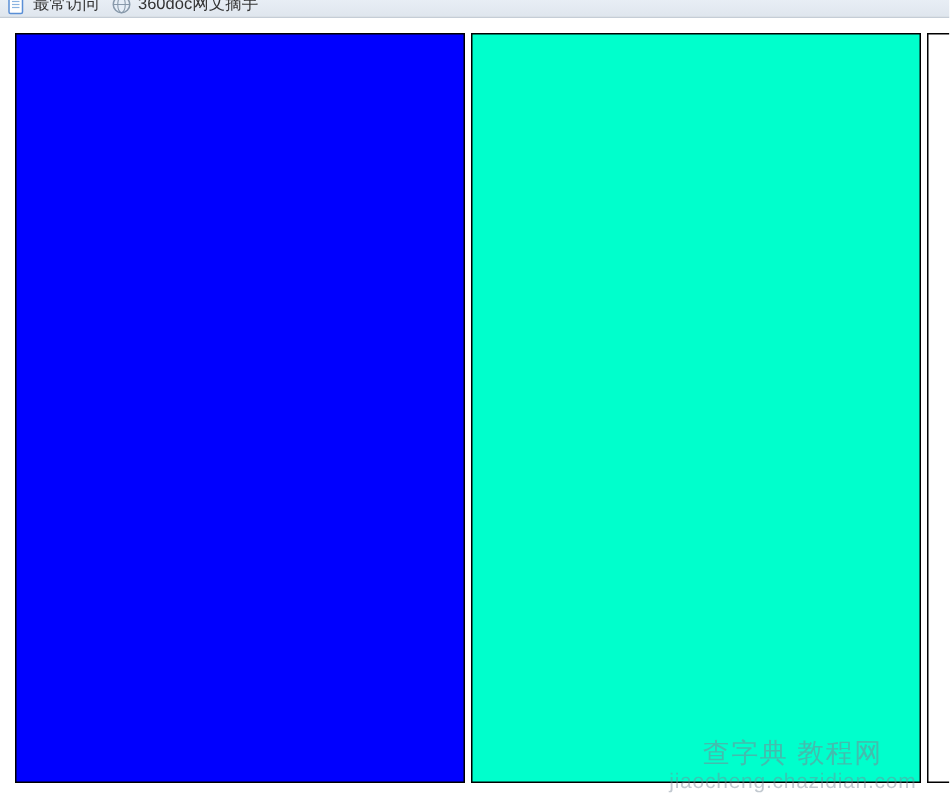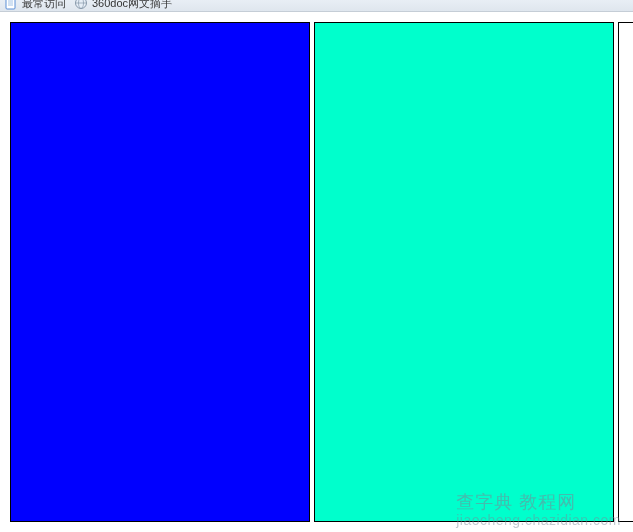--- a/index.html
+++ b/index.html
@@ -72,23 +72,23 @@
     }
     .box-peek {
       width: 18px;
       border-left: 1px solid #000;
       border-top: 1px solid #000;
       border-bottom: 1px solid #000;
       background: #ffffff;
     }
     .watermark {
       position: absolute;
-      right: 12px;
+      right: 22px;
       bottom: 4px;
-      text-align: left;
+      text-align: center;
       pointer-events: none;
       line-height: 1.1;
     }
     .watermark-main {
       font-size: 18px;
       color: rgba(120, 135, 150, 0.55);
       font-weight: 500;
       letter-spacing: 1px;
     }
     .watermark-sub {

